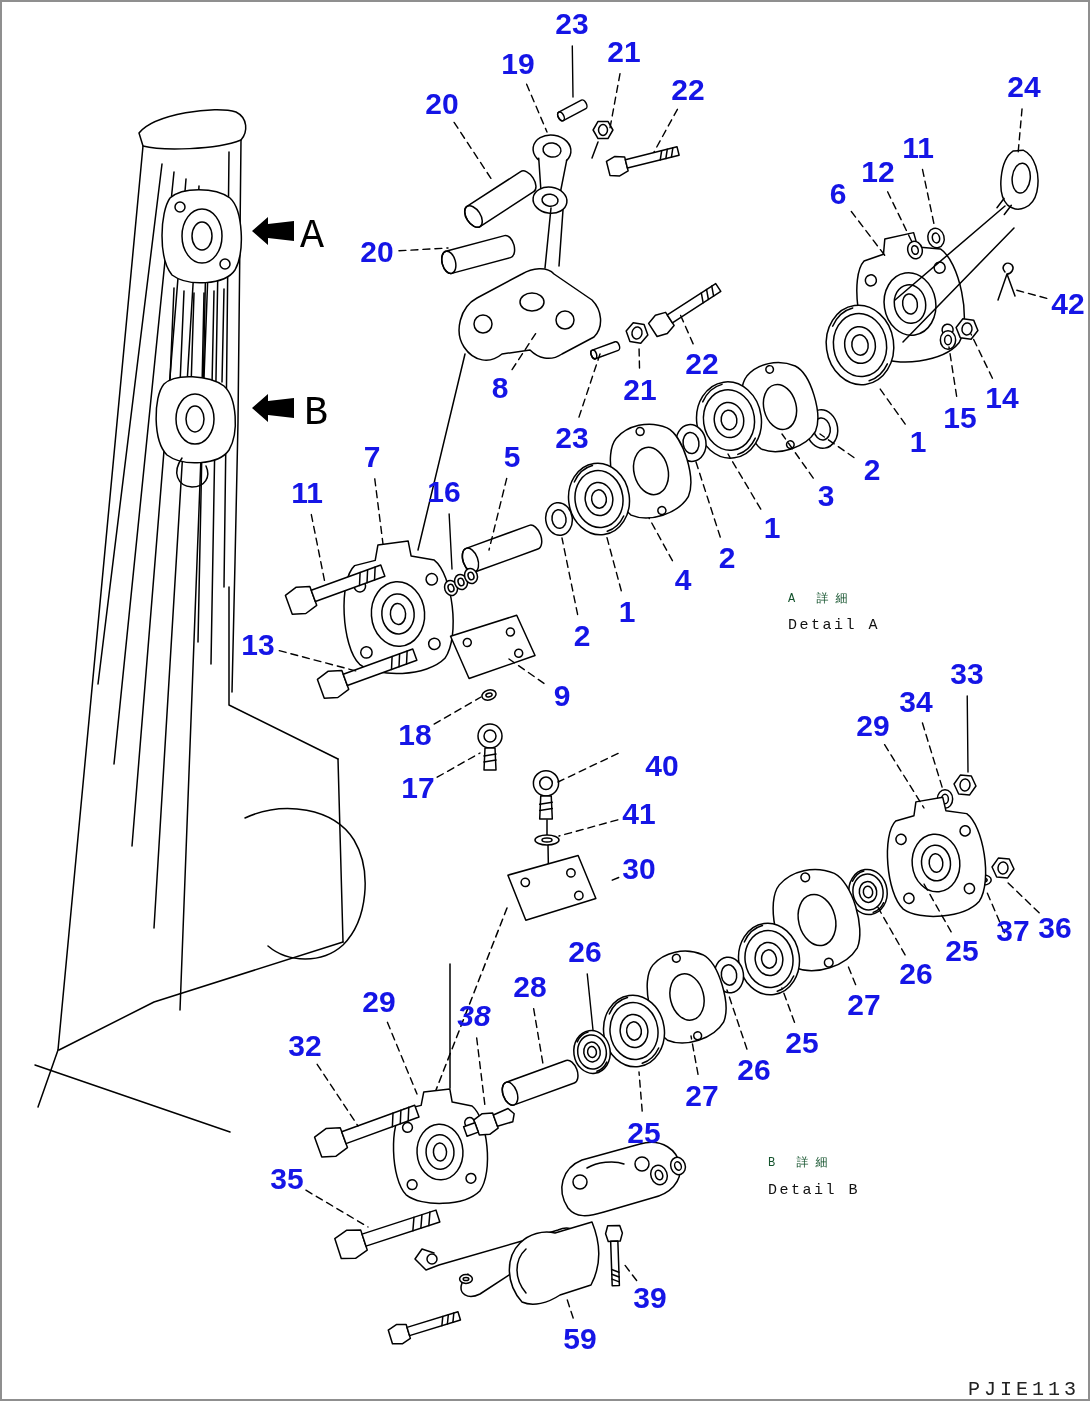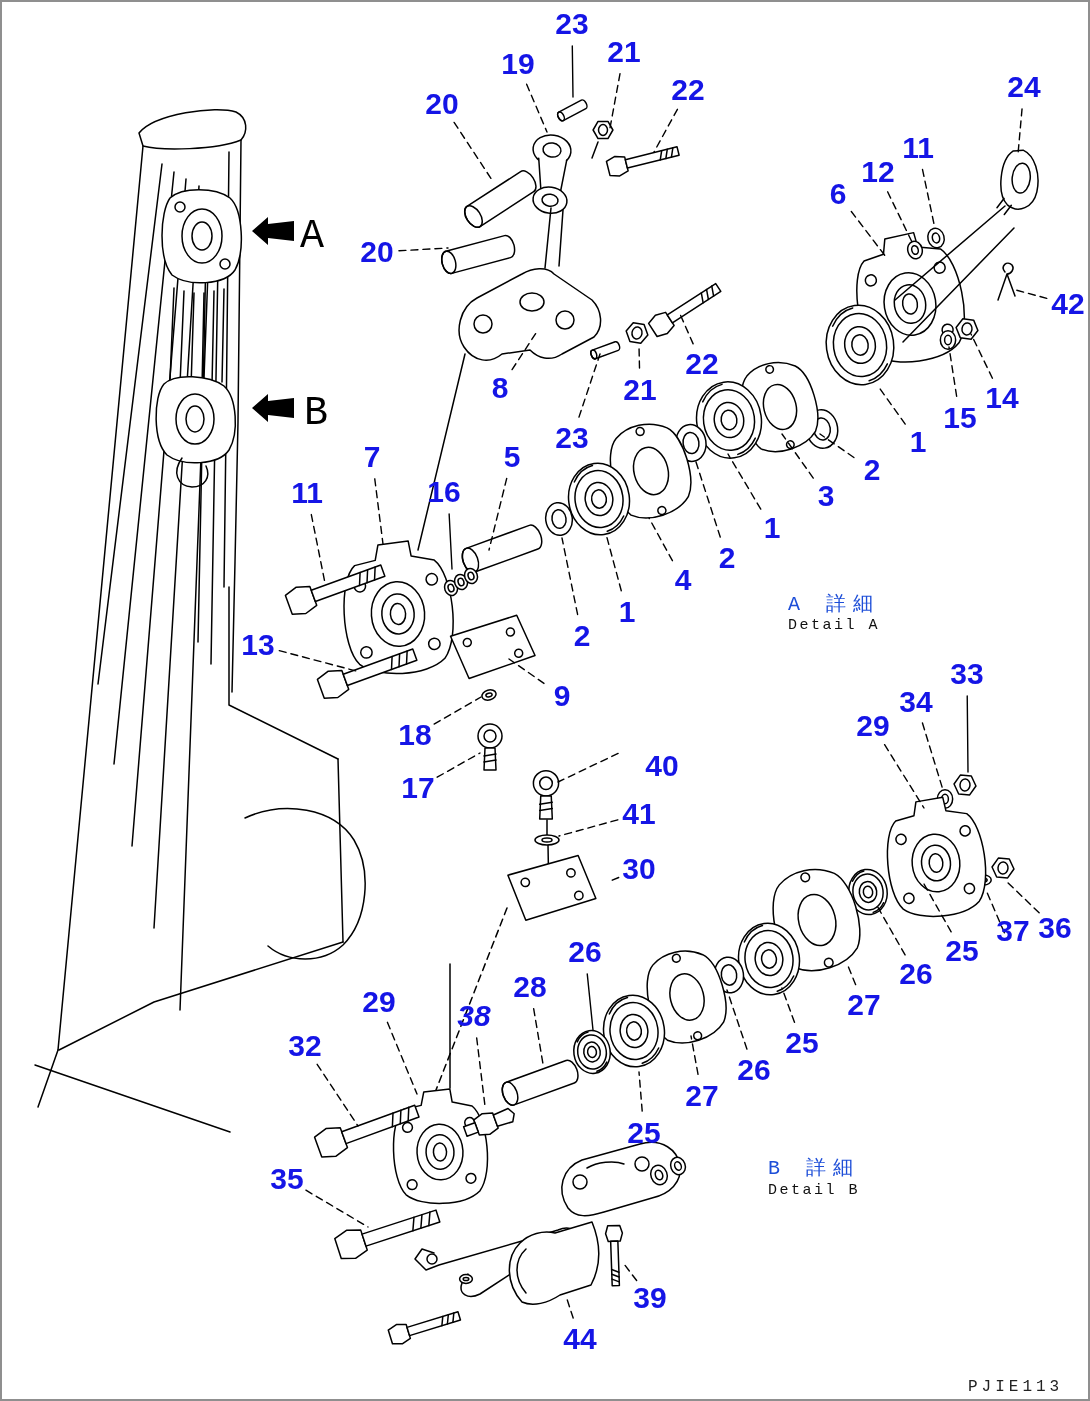--- a/index.html
+++ b/index.html
@@ -21,29 +21,29 @@
     position:absolute;transform:translate(-50%,-50%);
     color:#1515e6;font-weight:700;font-size:30px;line-height:1;
     font-family:"Liberation Sans",sans-serif;white-space:nowrap;user-select:none;
   }
   .arrow-letter{
     position:absolute;transform:translate(-50%,-50%);
     font-family:"Liberation Mono",monospace;font-size:40px;color:#000;line-height:1;
   }
   .detail-cjk{
     position:absolute;font-family:"Liberation Mono",monospace;
-    font-size:20px;letter-spacing:7px;color:#1d4ed8;white-space:nowrap;
+    font-size:12px;letter-spacing:7px;color:#14532d;white-space:nowrap;
   }
   .detail-en{
     position:absolute;font-family:"Liberation Mono",monospace;
     font-size:15px;letter-spacing:2.5px;color:#111;white-space:nowrap;
   }
   .doc-code{
     position:absolute;font-family:"Liberation Mono",monospace;
-    font-size:16px;letter-spacing:4px;color:#222;white-space:nowrap;
+    font-size:20px;letter-spacing:4px;color:#222;white-space:nowrap;
   }
 </style>
 </head>
 <body>
 
 <svg class="art" width="1090" height="1401" viewBox="0 0 1090 1401">
   <defs>
     <g id="bearing">
       <ellipse class="f" rx="33" ry="39"></ellipse>
         <ellipse rx="26" ry="31"></ellipse>
@@ -371,21 +371,21 @@
     <div class="callout" style="left: 800px; top: 1041px;">25</div>
     <div class="callout" style="left: 752px; top: 1068px;">26</div>
     <div class="callout" style="left: 700px; top: 1094px;">27</div>
     <div class="callout" style="left: 642px; top: 1131px;">25</div>
     <div class="callout" style="left: 528px; top: 985px;">28</div>
     <div class="callout" style="left: 472px; top: 1014px; font-style: italic;">38</div>
     <div class="callout" style="left: 377px; top: 1000px;">29</div>
     <div class="callout" style="left: 303px; top: 1044px;">32</div>
     <div class="callout" style="left: 285px; top: 1177px;">35</div>
     <div class="callout" style="left: 648px; top: 1296px;">39</div>
-    <div class="callout" style="left: 578px; top: 1337px;">44</div>
+    <div class="callout" style="left: 578px; top: 1337px;">59</div>
   </div>
 
 <div class="arrow-letter" style="left:310px;top:235px;">A</div>
 <div class="arrow-letter" style="left:314px;top:412px;">B</div>
 
 <div class="detail-cjk" style="left:786px;top:588px;">A 詳細</div>
 <div class="detail-en" style="left:786px;top:615px;">Detail A</div>
 
 <div class="detail-cjk" style="left:766px;top:1152px;">B 詳細</div>
 <div class="detail-en" style="left:766px;top:1180px;">Detail B</div>

